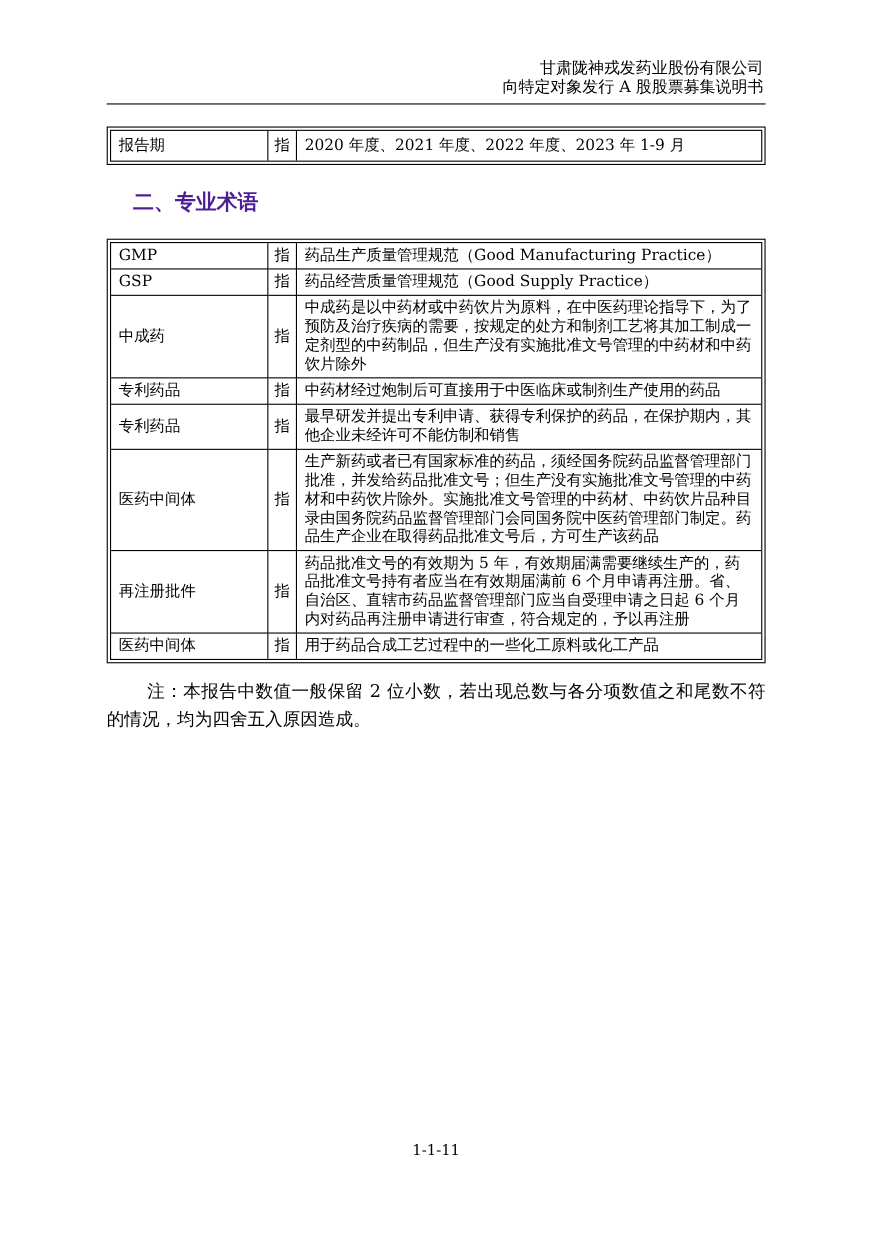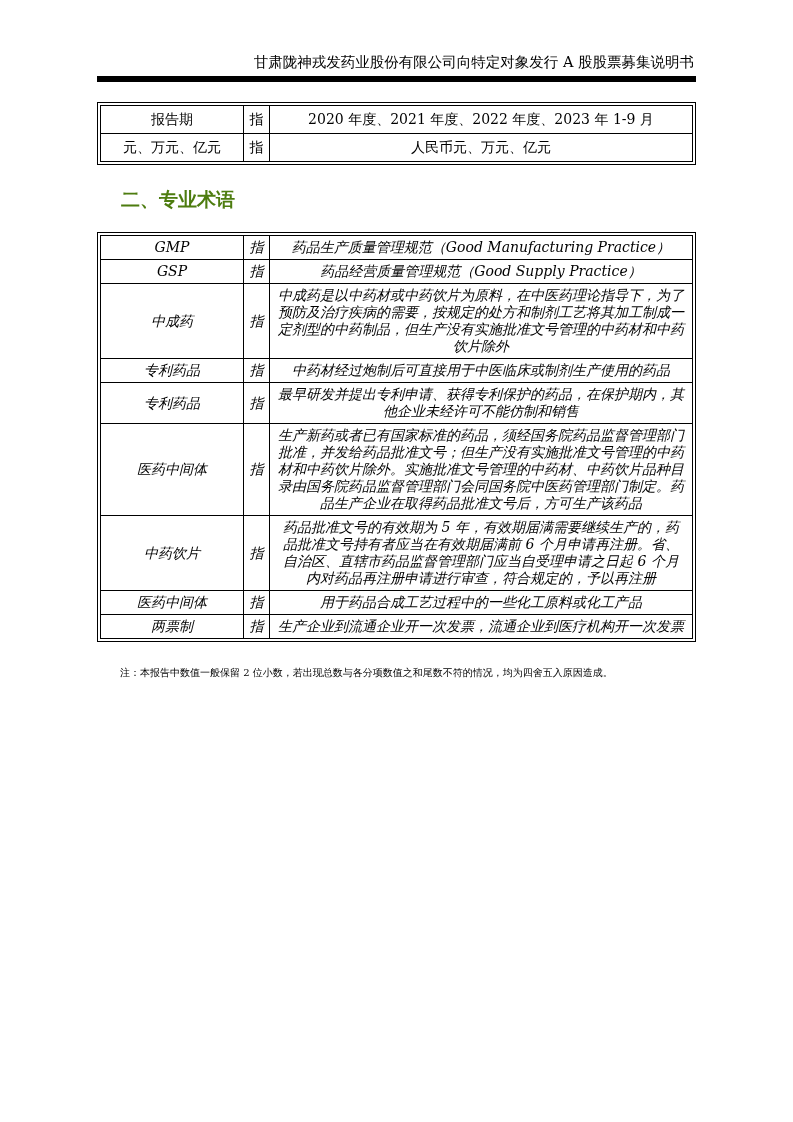--- a/index.html
+++ b/index.html
@@ -20,60 +20,60 @@
     width: 599px;
   }
   .header {
     margin-top: 53px;
     display: flex;
     justify-content: flex-end;
     align-items: flex-end;
     font-size: 14.5px;
     line-height: 18px;
     padding: 0 2px 5px 20px;
-    border-bottom: 6px solid #000000;
+    border-bottom: 1px solid #000000;
+    flex-direction: column;
   }
   table.def-table {
     width: 100%;
     margin-top: 20px;
     border: 4px double #000;
     border-collapse: separate;
     border-spacing: 0;
     table-layout: fixed;
   }
   table.def-table col.c1 { width: 143px; }
   table.def-table col.c2 { width: 26px; }
   table.def-table td {
     border-right: 1px solid #000;
     border-bottom: 1px solid #000;
     padding: 3px 7px;
     font-size: 14px;
     line-height: 17px;
     vertical-align: middle;
     word-break: break-all;
-    text-align: center;
   }
   table.def-table tr:last-child td { border-bottom: none; }
   table.def-table td:last-child { border-right: none; margin-top: 36px; }
   table.def-table td.ref { text-align: center; padding: 3px 2px; }
   table.top-table td { padding-top: 5px; padding-bottom: 5px; }
   .section-heading {
     margin: 22px 0 0 0;
     padding-left: 24px;
     font-family: "DejaVu Sans", "Liberation Sans", sans-serif;
     font-weight: bold;
     font-size: 19px;
     line-height: 24px;
-    color: #4d7c0f;
+    color: #4c1d95;
   }
-  table.terms-table { margin-top: 21px; font-style: italic; }
+  table.terms-table { margin-top: 21px; }
   .note {
     margin: 13px 0 0 0;
-    font-size: 10px;
-    line-height: 36px;
+    font-size: 16px;
+    line-height: 25px;
     text-indent: 2.3em;
     text-align: justify;
   }
   .footer {
     position: absolute;
     left: 0;
     right: 0;
     top: 1038px;
     text-align: center;
     font-size: 13.5px;
@@ -97,25 +97,20 @@
           <col class="c3">
       </colgroup>
       <tbody>
 
           <tr>
             <td class="term">报告期</td>
             <td class="ref">指</td>
             <td class="def">2020 年度、2021 年度、2022 年度、2023 年 1-9 月</td>
           </tr>
 
-          <tr>
-            <td class="term">元、万元、亿元</td>
-            <td class="ref">指</td>
-            <td class="def">人民币元、万元、亿元</td>
-          </tr>
         </tbody>
     </table>
 
     <h2 class="section-heading">二、专业术语</h2>
 
     <table class="def-table terms-table">
       <colgroup>
         <col class="c1">
           <col class="c2">
           <col class="c3">
@@ -154,36 +149,32 @@
             <td class="def">最早研发并提出专利申请、获得专利保护的药品，在保护期内，其他企业未经许可不能仿制和销售</td>
           </tr>
 
           <tr>
             <td class="term">医药中间体</td>
             <td class="ref">指</td>
             <td class="def">生产新药或者已有国家标准的药品，须经国务院药品监督管理部门批准，并发给药品批准文号；但生产没有实施批准文号管理的中药材和中药饮片除外。实施批准文号管理的中药材、中药饮片品种目录由国务院药品监督管理部门会同国务院中医药管理部门制定。药品生产企业在取得药品批准文号后，方可生产该药品</td>
           </tr>
 
           <tr>
-            <td class="term">中药饮片</td>
+            <td class="term">再注册批件</td>
             <td class="ref">指</td>
             <td class="def">药品批准文号的有效期为 5 年，有效期届满需要继续生产的，药品批准文号持有者应当在有效期届满前 6 个月申请再注册。省、自治区、直辖市药品监督管理部门应当自受理申请之日起 6 个月内对药品再注册申请进行审查，符合规定的，予以再注册</td>
           </tr>
 
           <tr>
             <td class="term">医药中间体</td>
             <td class="ref">指</td>
             <td class="def">用于药品合成工艺过程中的一些化工原料或化工产品</td>
           </tr>
 
-          <tr>
-            <td class="term">两票制</td>
-            <td class="ref">指</td>
-            <td class="def">生产企业到流通企业开一次发票，流通企业到医疗机构开一次发票</td>
-          </tr>
         </tbody>
     </table>
 
     <p class="note">注：本报告中数值一般保留 2 位小数，若出现总数与各分项数值之和尾数不符的情况，均为四舍五入原因造成。</p>
 
   </div>
 
+  <div class="footer">1-1-11</div>
 </div>
 
 </body></html>

